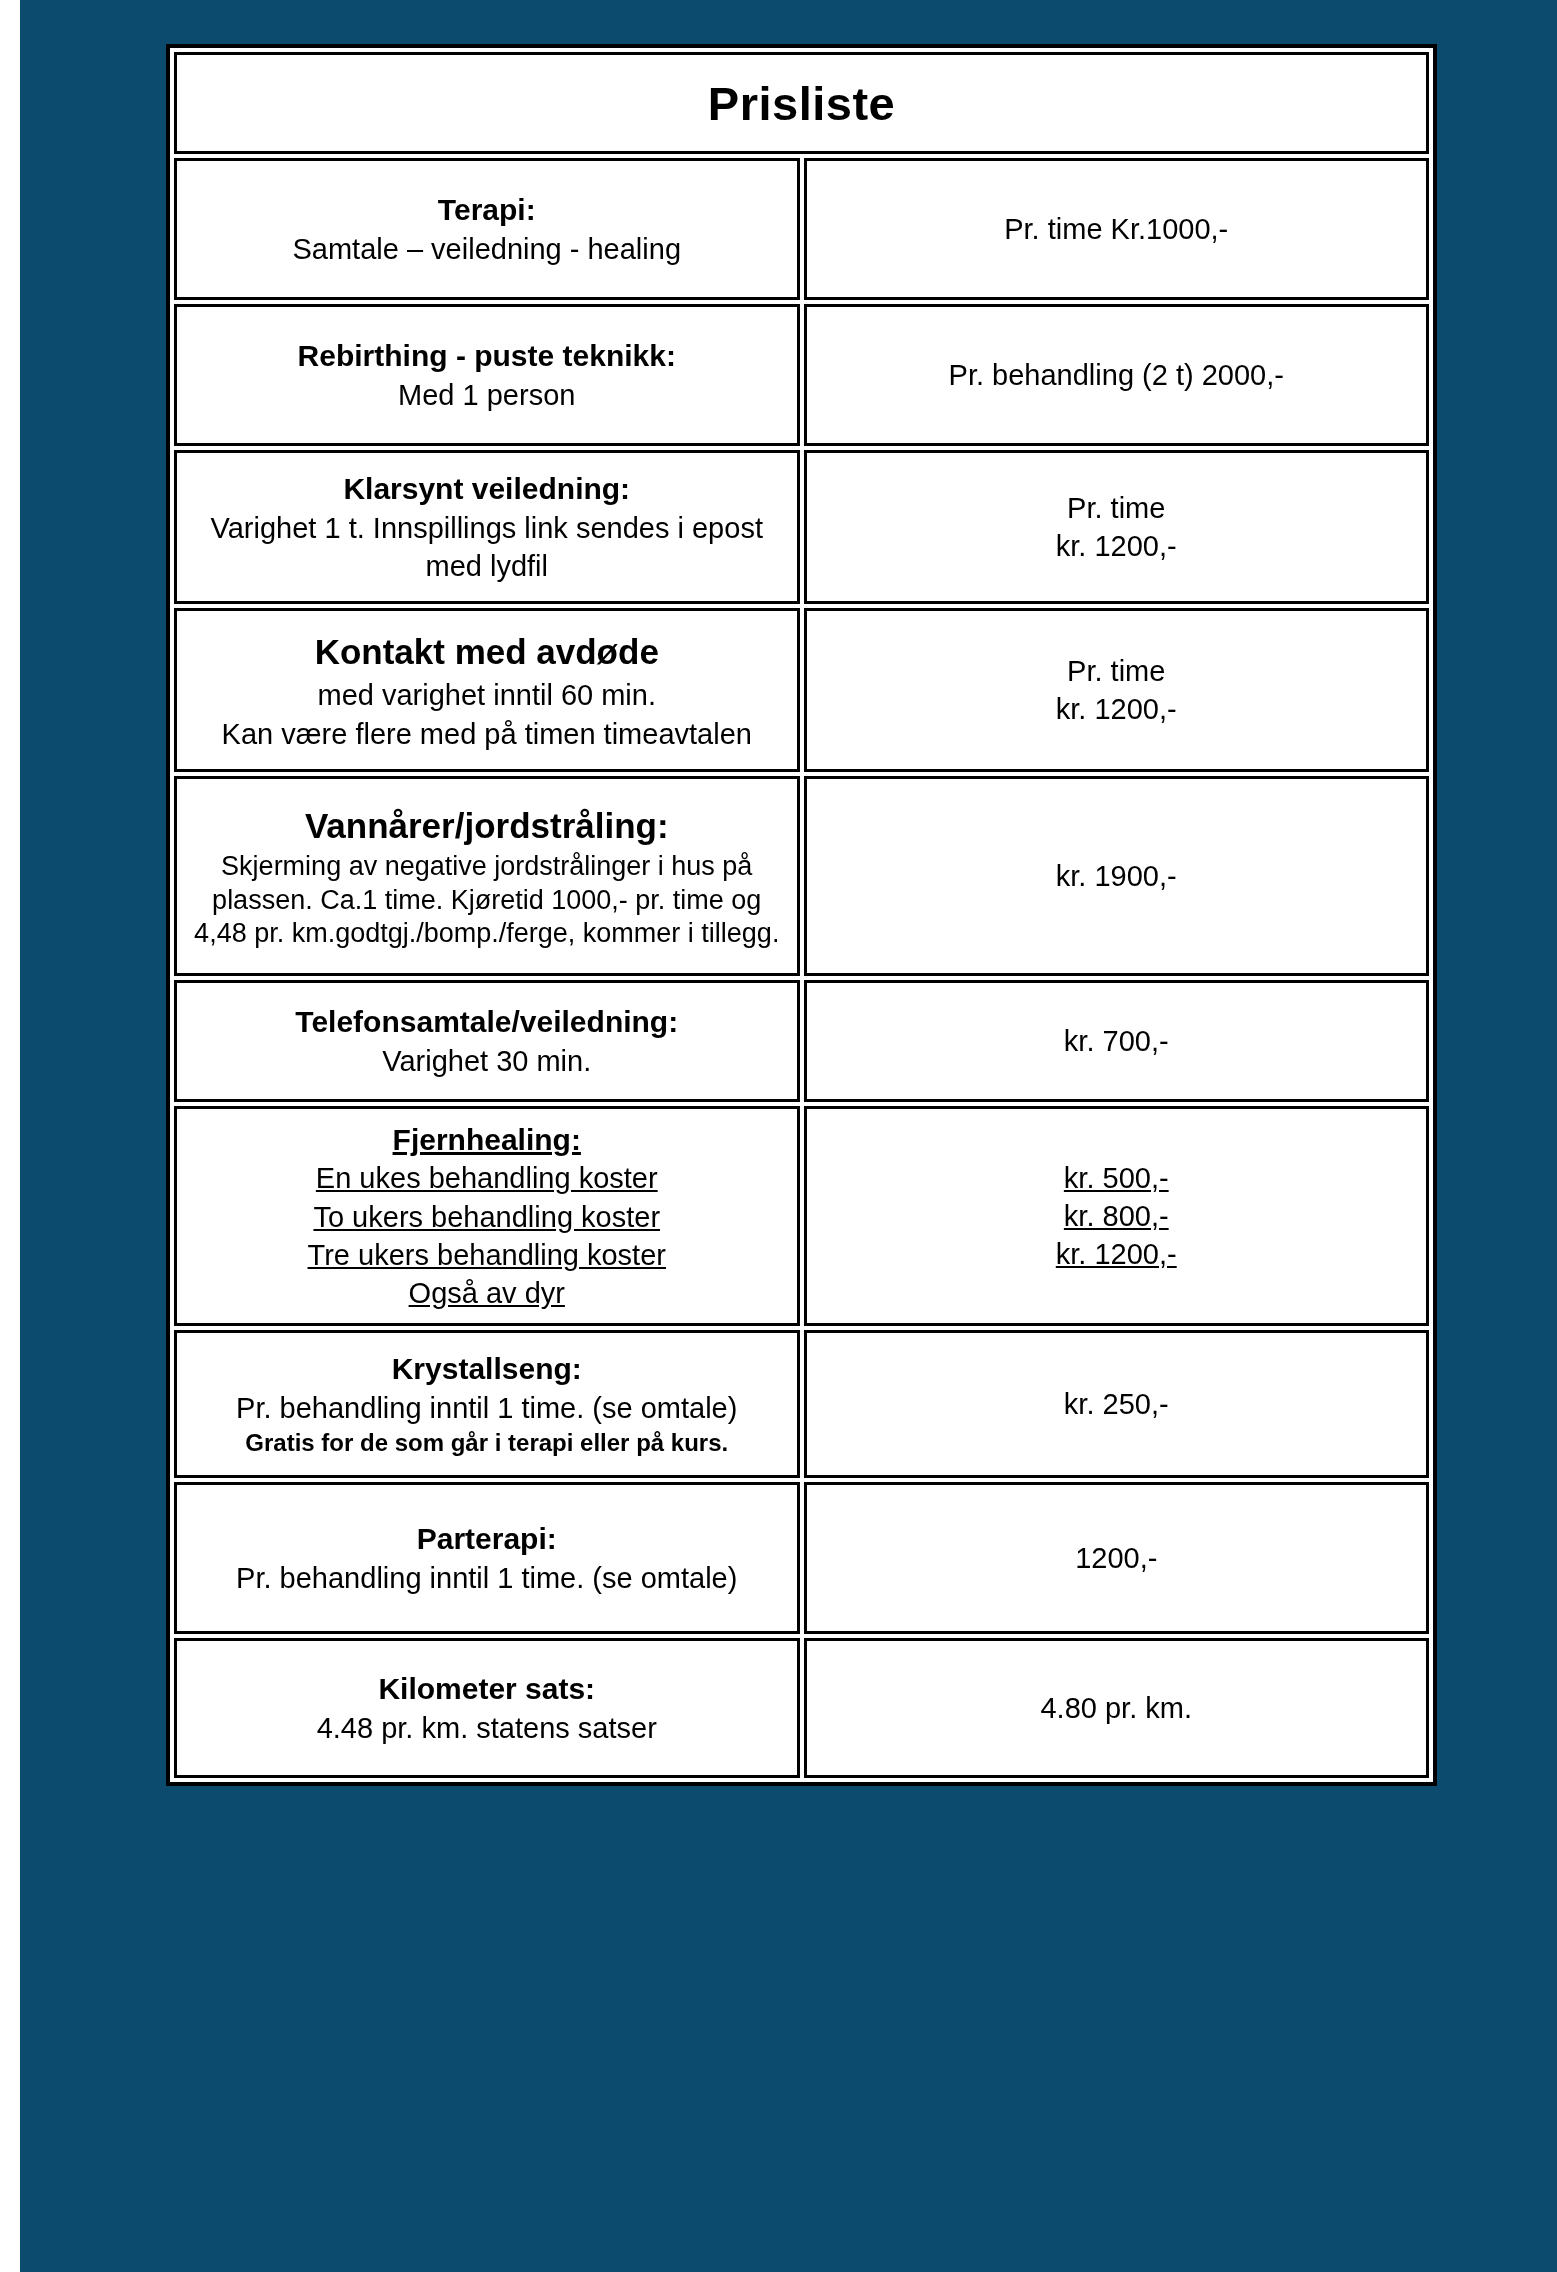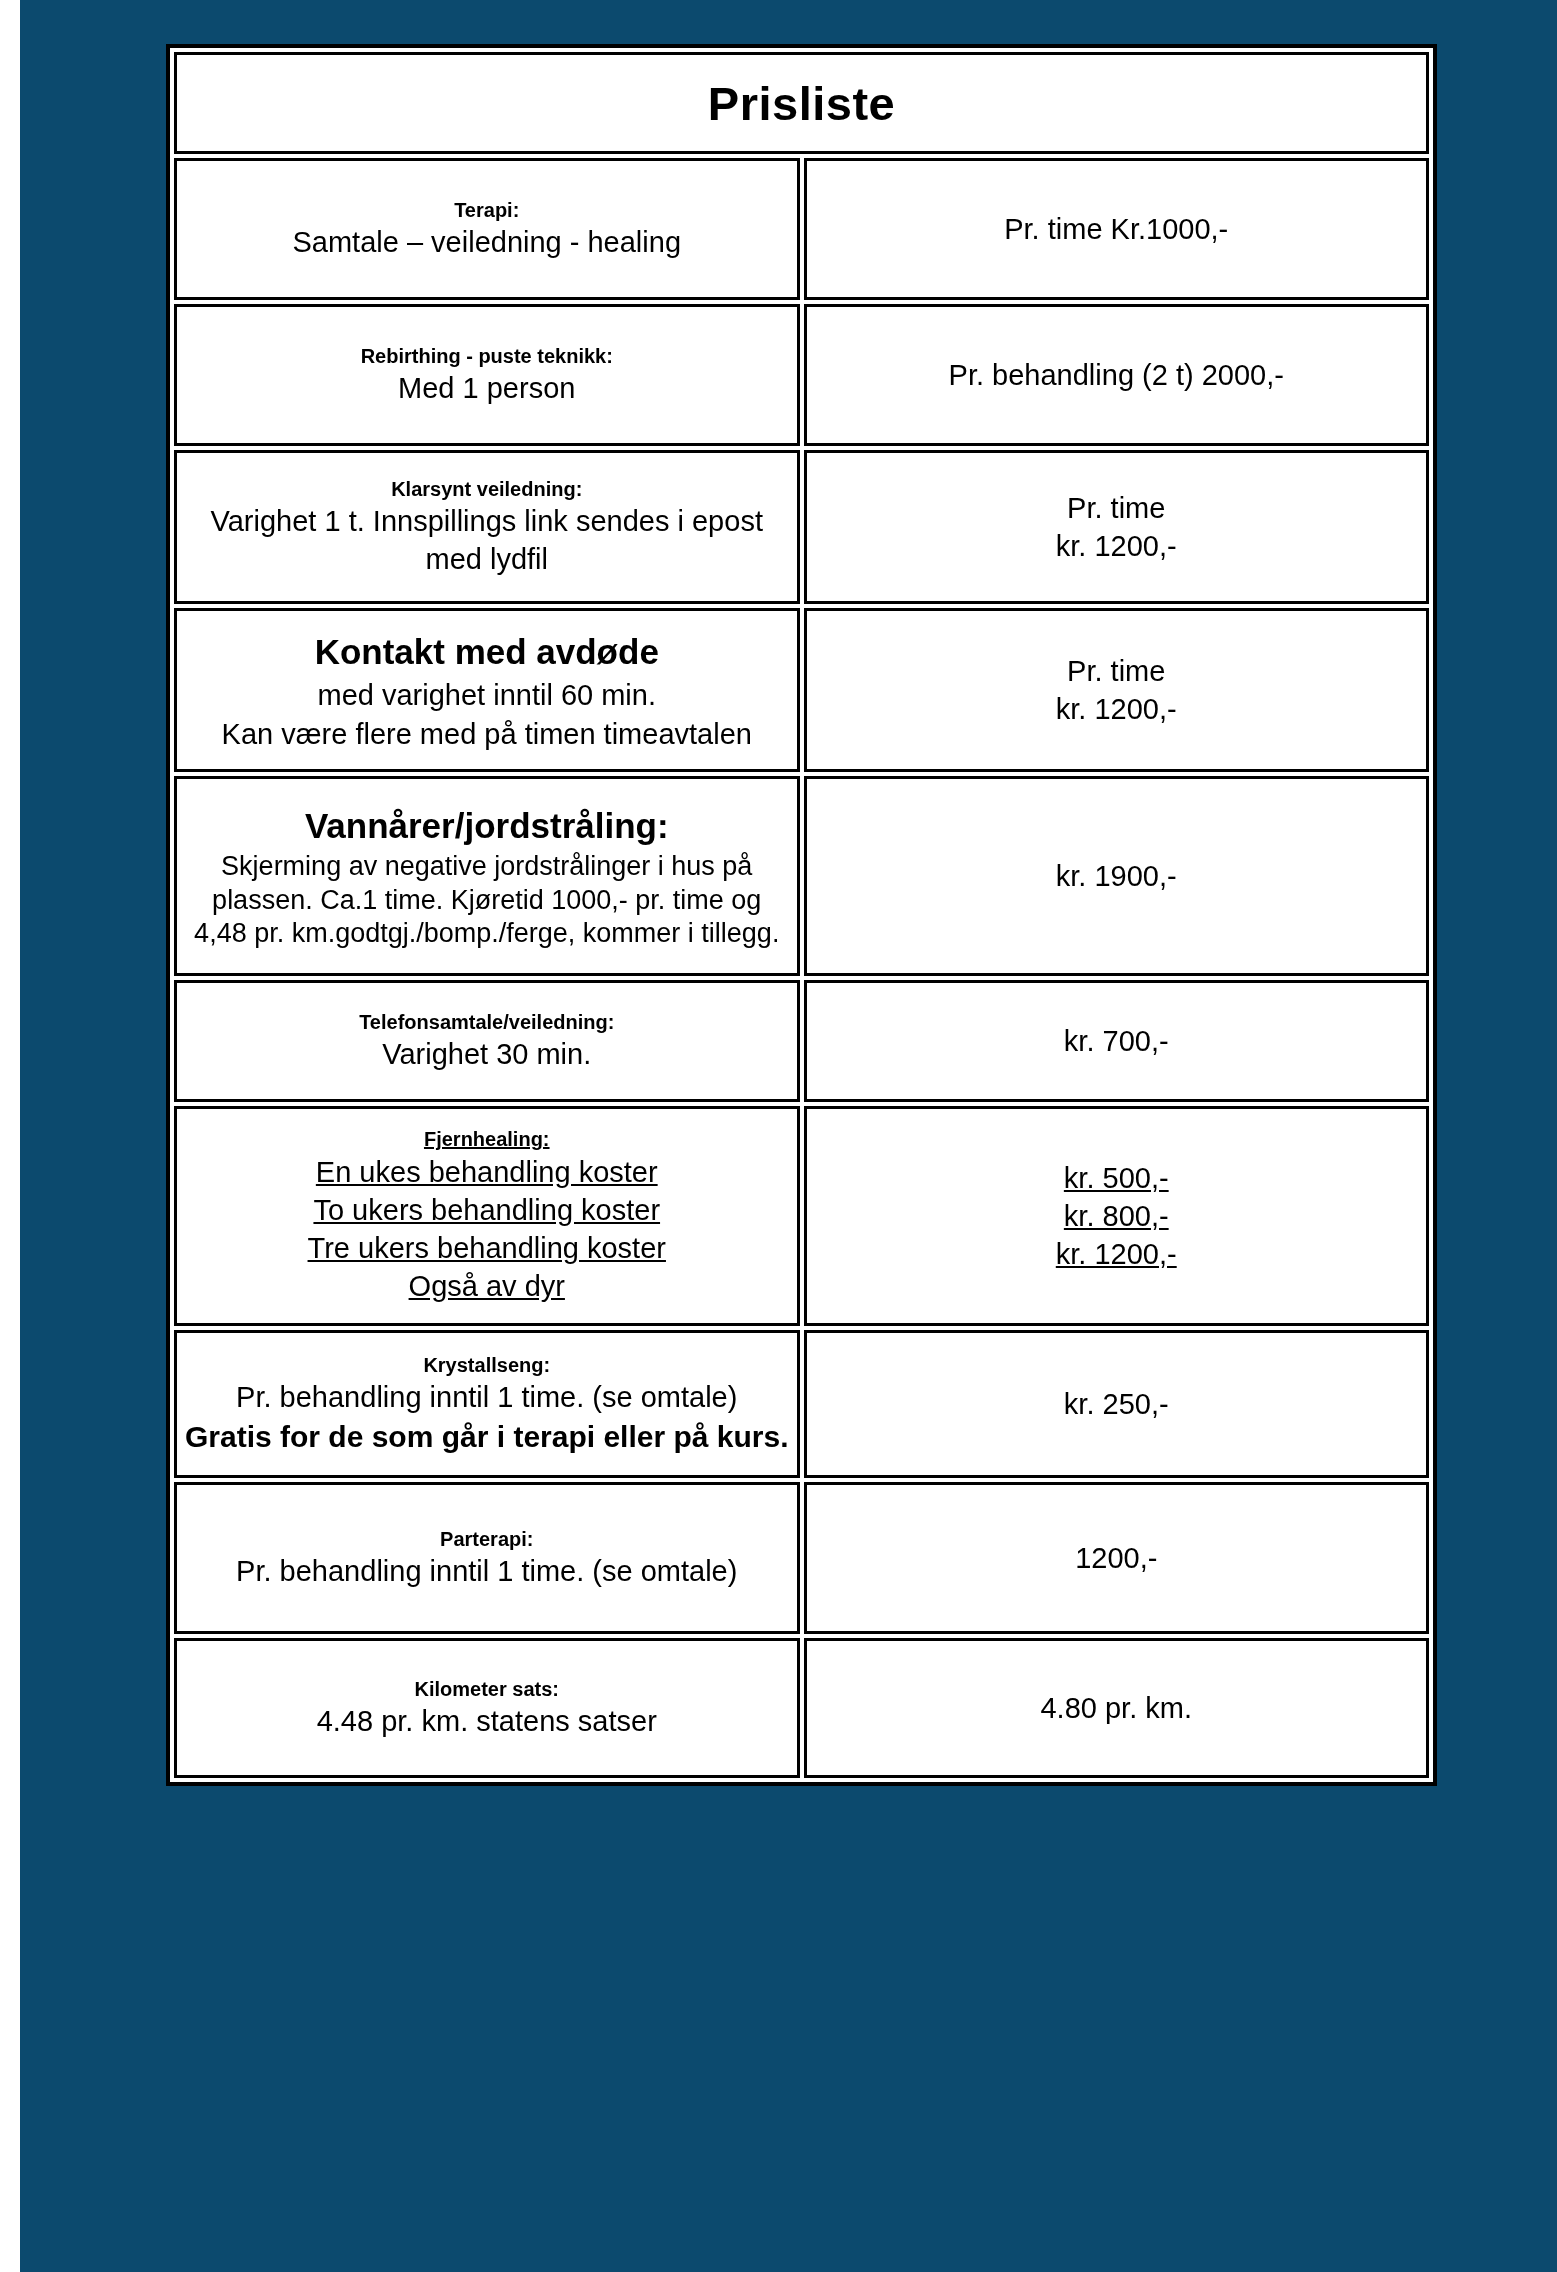--- a/index.html
+++ b/index.html
@@ -39,24 +39,24 @@
     height: 88px;
     font-size: 47px;
     font-weight: bold;
     letter-spacing: 0.5px;
   }
   .service-cell, .price-cell {
     font-size: 29px;
     line-height: 1.32;
   }
   .line { white-space: nowrap; }
-  .line.header     { font-weight: bold; font-size: 20px; }
+  .line.header     { font-weight: bold; font-size: 30px; }
   .line.big-header { font-weight: bold; font-size: 35px; line-height: 1.4; }
   .line.small      { font-size: 27px; line-height: 1.25; }
-  .line.bold       { font-weight: bold; font-size: 30px; }
+  .line.bold       { font-weight: bold; font-size: 24px; }
   .line.normal     { font-size: 29px; }
   
   tr.row-1  td { height: 128px; }
   tr.row-2  td { height: 128px; }
   tr.row-3  td { height: 140px; }
   tr.row-4  td { height: 150px; text-align: center; }
   tr.row-5  td { height: 186px; }
   tr.row-6  td { height: 205px; }
   tr.row-7  td { height: 108px; }
   tr.row-8  td { height: 176px; }

